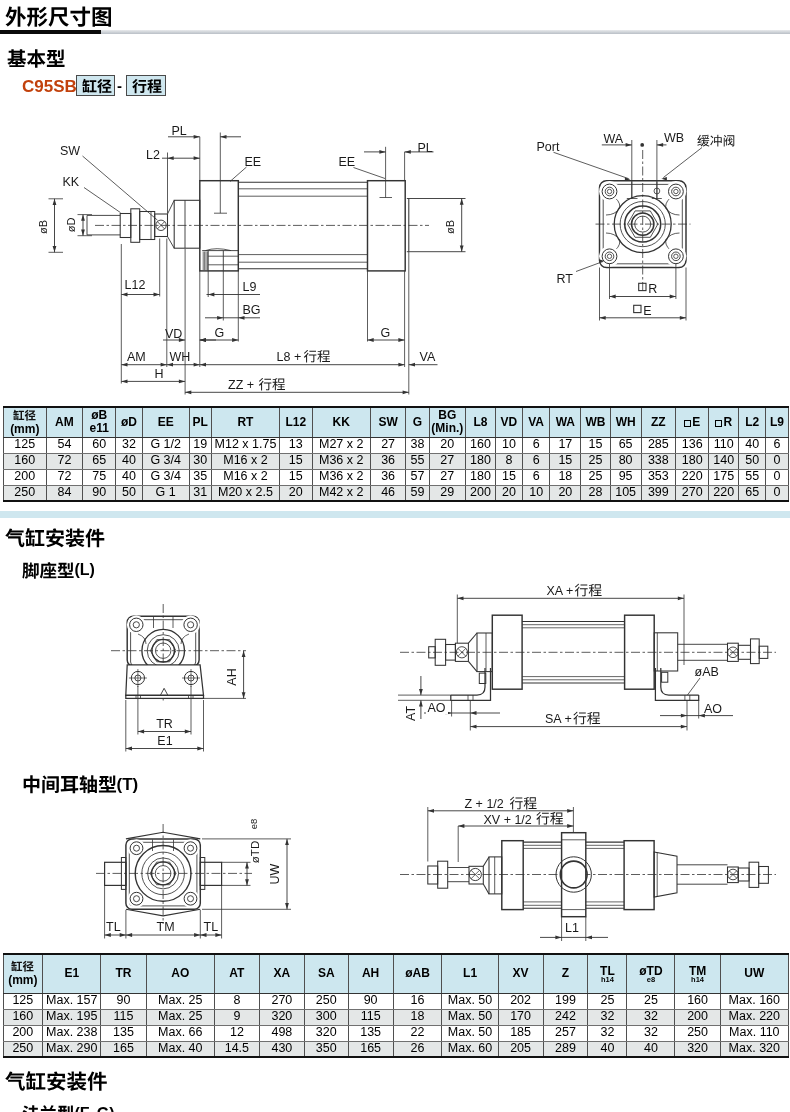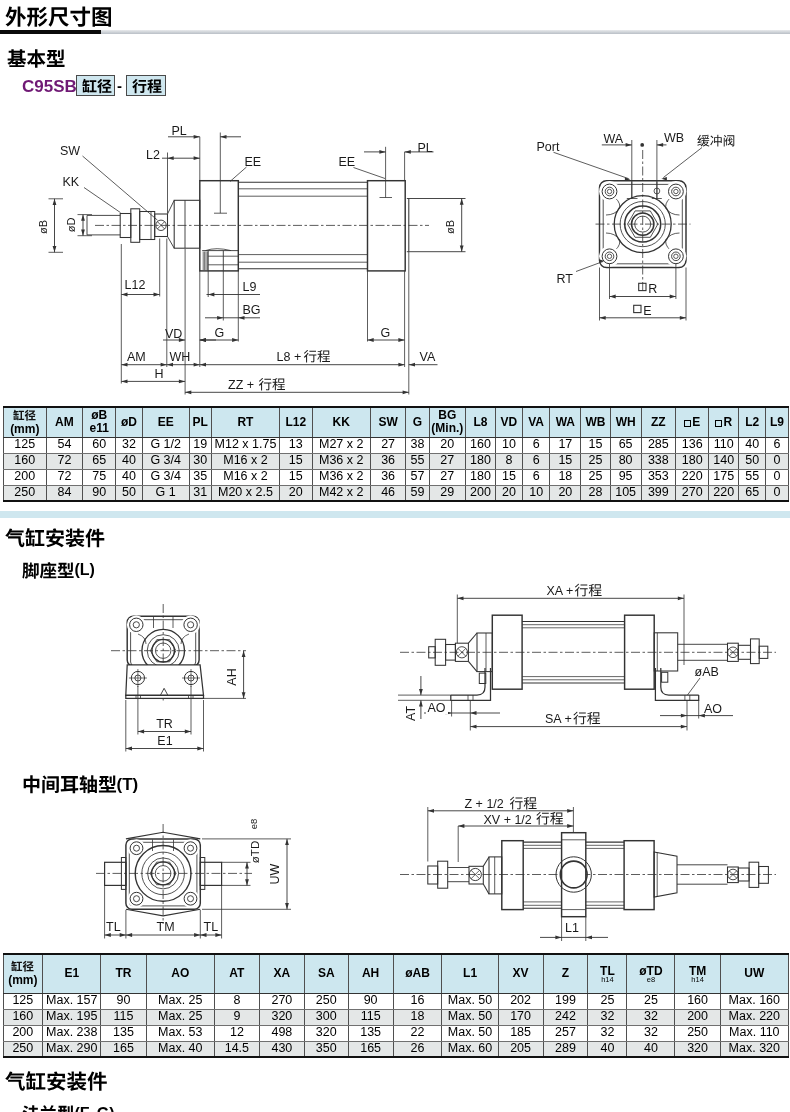--- a/index.html
+++ b/index.html
@@ -7,21 +7,21 @@
 table.t{position:absolute;border-collapse:collapse;table-layout:fixed;
 border-top:2.5px solid #111;border-bottom:2.5px solid #111;background:#fff}
 table.t th,table.t td{border-left:1px solid #4f4f4f;border-right:1px solid #4f4f4f;
 border-bottom:1px solid #707070;text-align:center;vertical-align:middle;padding:0;
 font-size:12px;color:#000;line-height:1.08;overflow:hidden}
 table.t th{background:#cde7ef;font-weight:bold;height:30px;border-bottom:1.4px solid #333;font-size:12px}
 table.t2 th{height:39px}
 table.t td{height:16.1px;font-size:12.5px}
 table.t td.rh{font-weight:normal}
 table.t tr.alt td{background:#e4e7e7}
-.sub{font-size:7.5px;font-weight:normal;display:block;margin-top:-1px;line-height:.75}
+.sub{font-size:7.5px;font-weight:bold;display:block;margin-top:-1px;line-height:.75}
 .sq{display:inline-block;width:7px;height:7px;border:1.3px solid #000;margin-right:1px;vertical-align:-1px}
 text{white-space:pre}
 </style></head><body>
 <svg width="0" height="0" style="position:absolute">
     <defs>
       <path id="zb22806" d="M200 850C169 678 109 511 22 411C50 393 102 355 123 335C174 401 218 490 254 590H405C391 505 371 431 344 365C308 393 266 424 234 447L162 365C201 334 253 293 291 258C226 150 136 73 25 22C55 1 105 -49 125 -79C352 35 501 278 549 683L463 708L440 704H291C302 745 312 787 321 829ZM589 849V-90H715V426C776 361 843 288 877 238L979 319C931 382 829 480 760 548L715 515V849Z"></path>
       <path id="zb24418" d="M822 835C766 754 656 673 564 627C594 604 629 568 649 542C752 602 861 690 936 789ZM843 560C784 474 672 388 578 337C608 314 642 279 662 253C765 317 876 412 953 514ZM860 293C792 170 660 68 526 10C556 -16 591 -57 610 -87C757 -12 889 103 974 249ZM375 680V464H260V680ZM32 464V353H147C142 220 117 88 20 -15C47 -33 89 -73 108 -97C227 26 254 189 259 353H375V-89H492V353H589V464H492V680H576V791H50V680H148V464Z"></path>
       <path id="zb23610" d="M161 816V517C161 357 151 138 21 -9C49 -24 103 -69 123 -94C235 33 273 226 285 390H498C563 156 672 -6 887 -82C905 -48 942 4 970 29C784 85 676 214 622 390H878V816ZM289 699H752V507H289V517Z"></path>
       <path id="zb23544" d="M142 397C210 322 285 218 313 150L424 219C392 290 313 388 245 459ZM600 849V649H45V529H600V69C600 46 590 38 566 38C539 38 454 37 370 41C391 6 416 -55 424 -92C530 -93 611 -88 661 -68C710 -48 728 -13 728 68V529H956V649H728V849Z"></path>
       <path id="zb22270" d="M72 811V-90H187V-54H809V-90H930V811ZM266 139C400 124 565 86 665 51H187V349C204 325 222 291 230 268C285 281 340 298 395 319L358 267C442 250 548 214 607 186L656 260C599 285 505 314 425 331C452 343 480 355 506 369C583 330 669 300 756 281C767 303 789 334 809 356V51H678L729 132C626 166 457 203 320 217ZM404 704C356 631 272 559 191 514C214 497 252 462 270 442C290 455 310 470 331 487C353 467 377 448 402 430C334 403 259 381 187 367V704ZM415 704H809V372C740 385 670 404 607 428C675 475 733 530 774 592L707 632L690 627H470C482 642 494 658 504 673ZM502 476C466 495 434 516 407 539H600C572 516 538 495 502 476Z"></path>
@@ -58,21 +58,21 @@
     <use href="#zb23544" transform="translate(64.5,19.8) scale(0.02150,-0.02150)" fill="#000"></use>
     <use href="#zb22270" transform="translate(86.0,19.8) scale(0.02150,-0.02150)" fill="#000"></use>
   </svg>
 <div style="position:absolute;left:0;top:29.5px;width:101px;height:4.5px;background:#0a0a0a"></div>
 <div style="position:absolute;left:101px;top:29.5px;width:689px;height:4px;background:linear-gradient(#e8eaec,#b9bfc6)"></div>
 <svg style="position:absolute;left:7.0px;top:47.6px" width="60" height="22" viewBox="0 0 60 22">
     <use href="#zb22522" transform="translate(0.0,17.9) scale(0.01950,-0.01950)" fill="#000"></use>
     <use href="#zb26412" transform="translate(19.5,17.9) scale(0.01950,-0.01950)" fill="#000"></use>
     <use href="#zb22411" transform="translate(39.0,17.9) scale(0.01950,-0.01950)" fill="#000"></use>
   </svg>
-<div style="position:absolute;left:22px;top:77px;font:bold 17px 'Liberation Sans',sans-serif;color:#701a75">C95SB</div>
+<div style="position:absolute;left:22px;top:77px;font:bold 17px 'Liberation Sans',sans-serif;color:#c2410c">C95SB</div>
 <div class="bluebox" style="left:76px;top:75px;width:39px;height:21px"></div>
 <svg style="position:absolute;left:81.5px;top:78.2px" width="32" height="17" viewBox="0 0 32 17">
     <use href="#zb32568" transform="translate(0.0,13.8) scale(0.01500,-0.01500)" fill="#000"></use>
     <use href="#zb24452" transform="translate(15.0,13.8) scale(0.01500,-0.01500)" fill="#000"></use>
   </svg>
 <div style="position:absolute;left:117px;top:77px;font:bold 15px 'Liberation Sans',sans-serif;color:#000">-</div>
 <div class="bluebox" style="left:125.8px;top:75px;width:40px;height:21px"></div>
 <svg style="position:absolute;left:131.5px;top:78.2px" width="32" height="17" viewBox="0 0 32 17">
     <use href="#zb34892" transform="translate(0.0,13.8) scale(0.01500,-0.01500)" fill="#000"></use>
     <use href="#zb31243" transform="translate(15.0,13.8) scale(0.01500,-0.01500)" fill="#000"></use>
@@ -797,21 +797,21 @@
         <td>242</td>
         <td>32</td>
         <td>32</td>
         <td>200</td>
         <td>Max. 220</td>
       </tr>
       <tr>
         <td class="rh">200</td>
         <td>Max. 238</td>
         <td>135</td>
-        <td>Max. 53</td>
+        <td>Max. 66</td>
         <td>12</td>
         <td>498</td>
         <td>320</td>
         <td>135</td>
         <td>22</td>
         <td>Max. 50</td>
         <td>185</td>
         <td>257</td>
         <td>32</td>
         <td>32</td>

